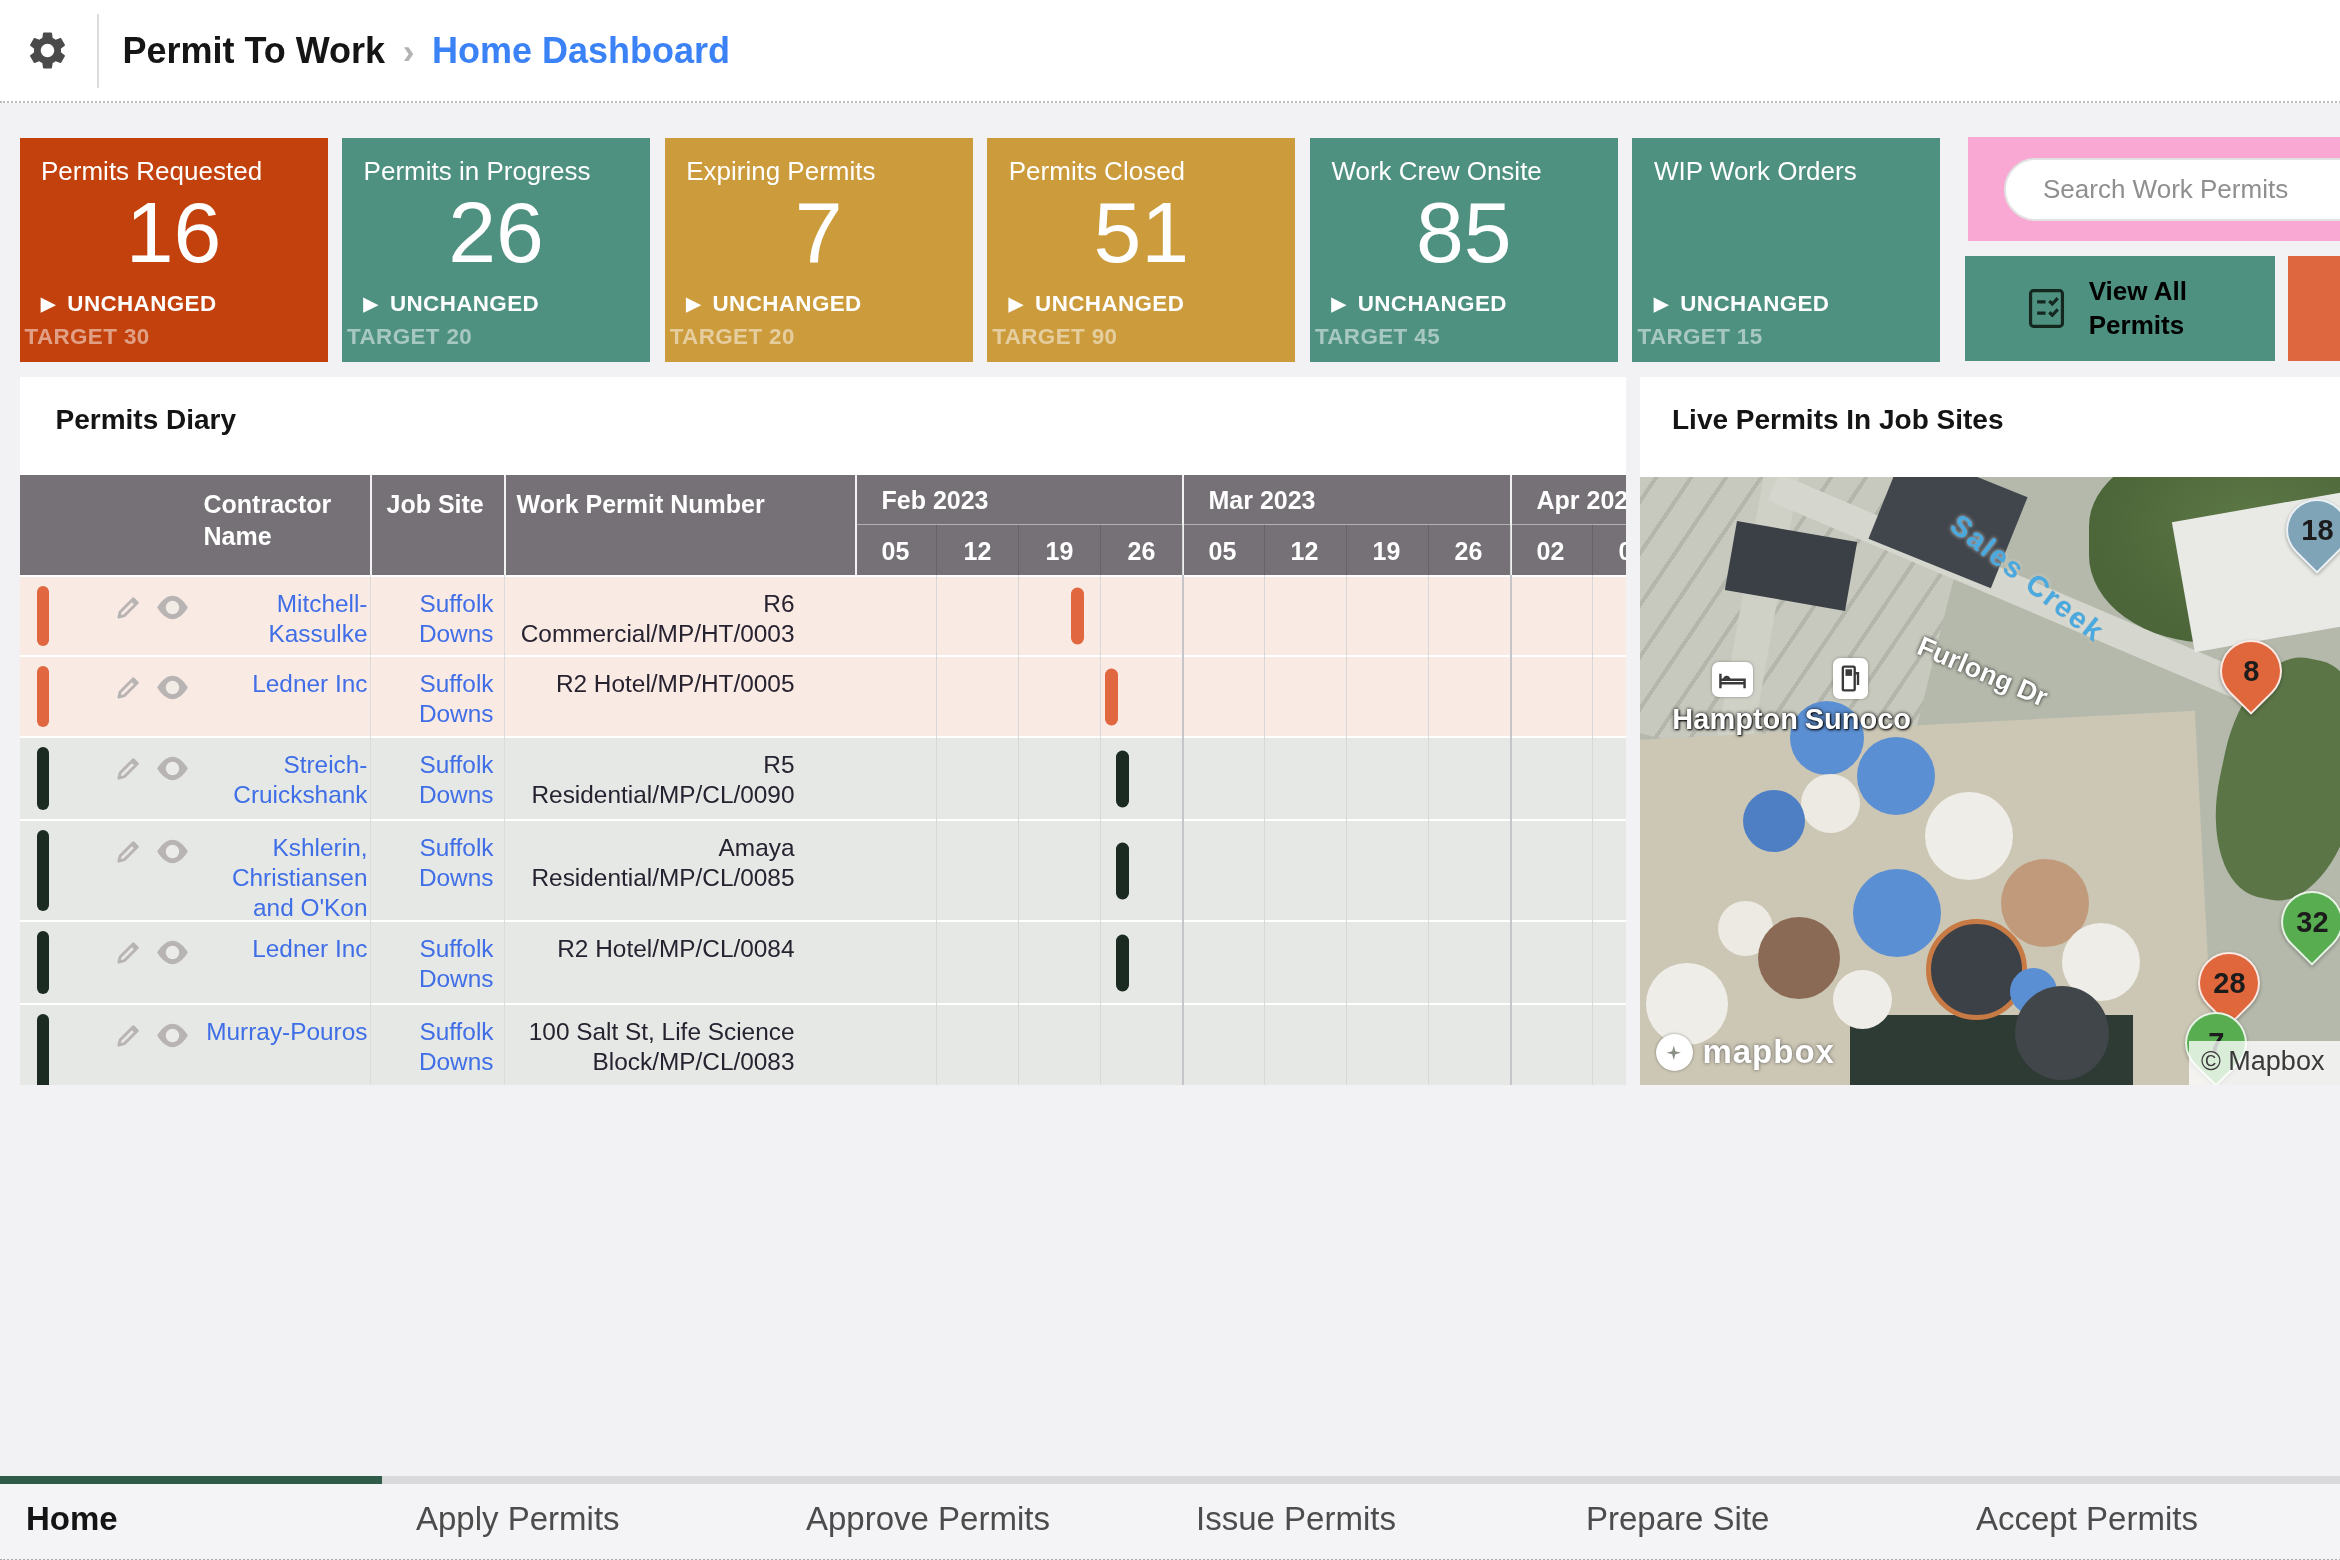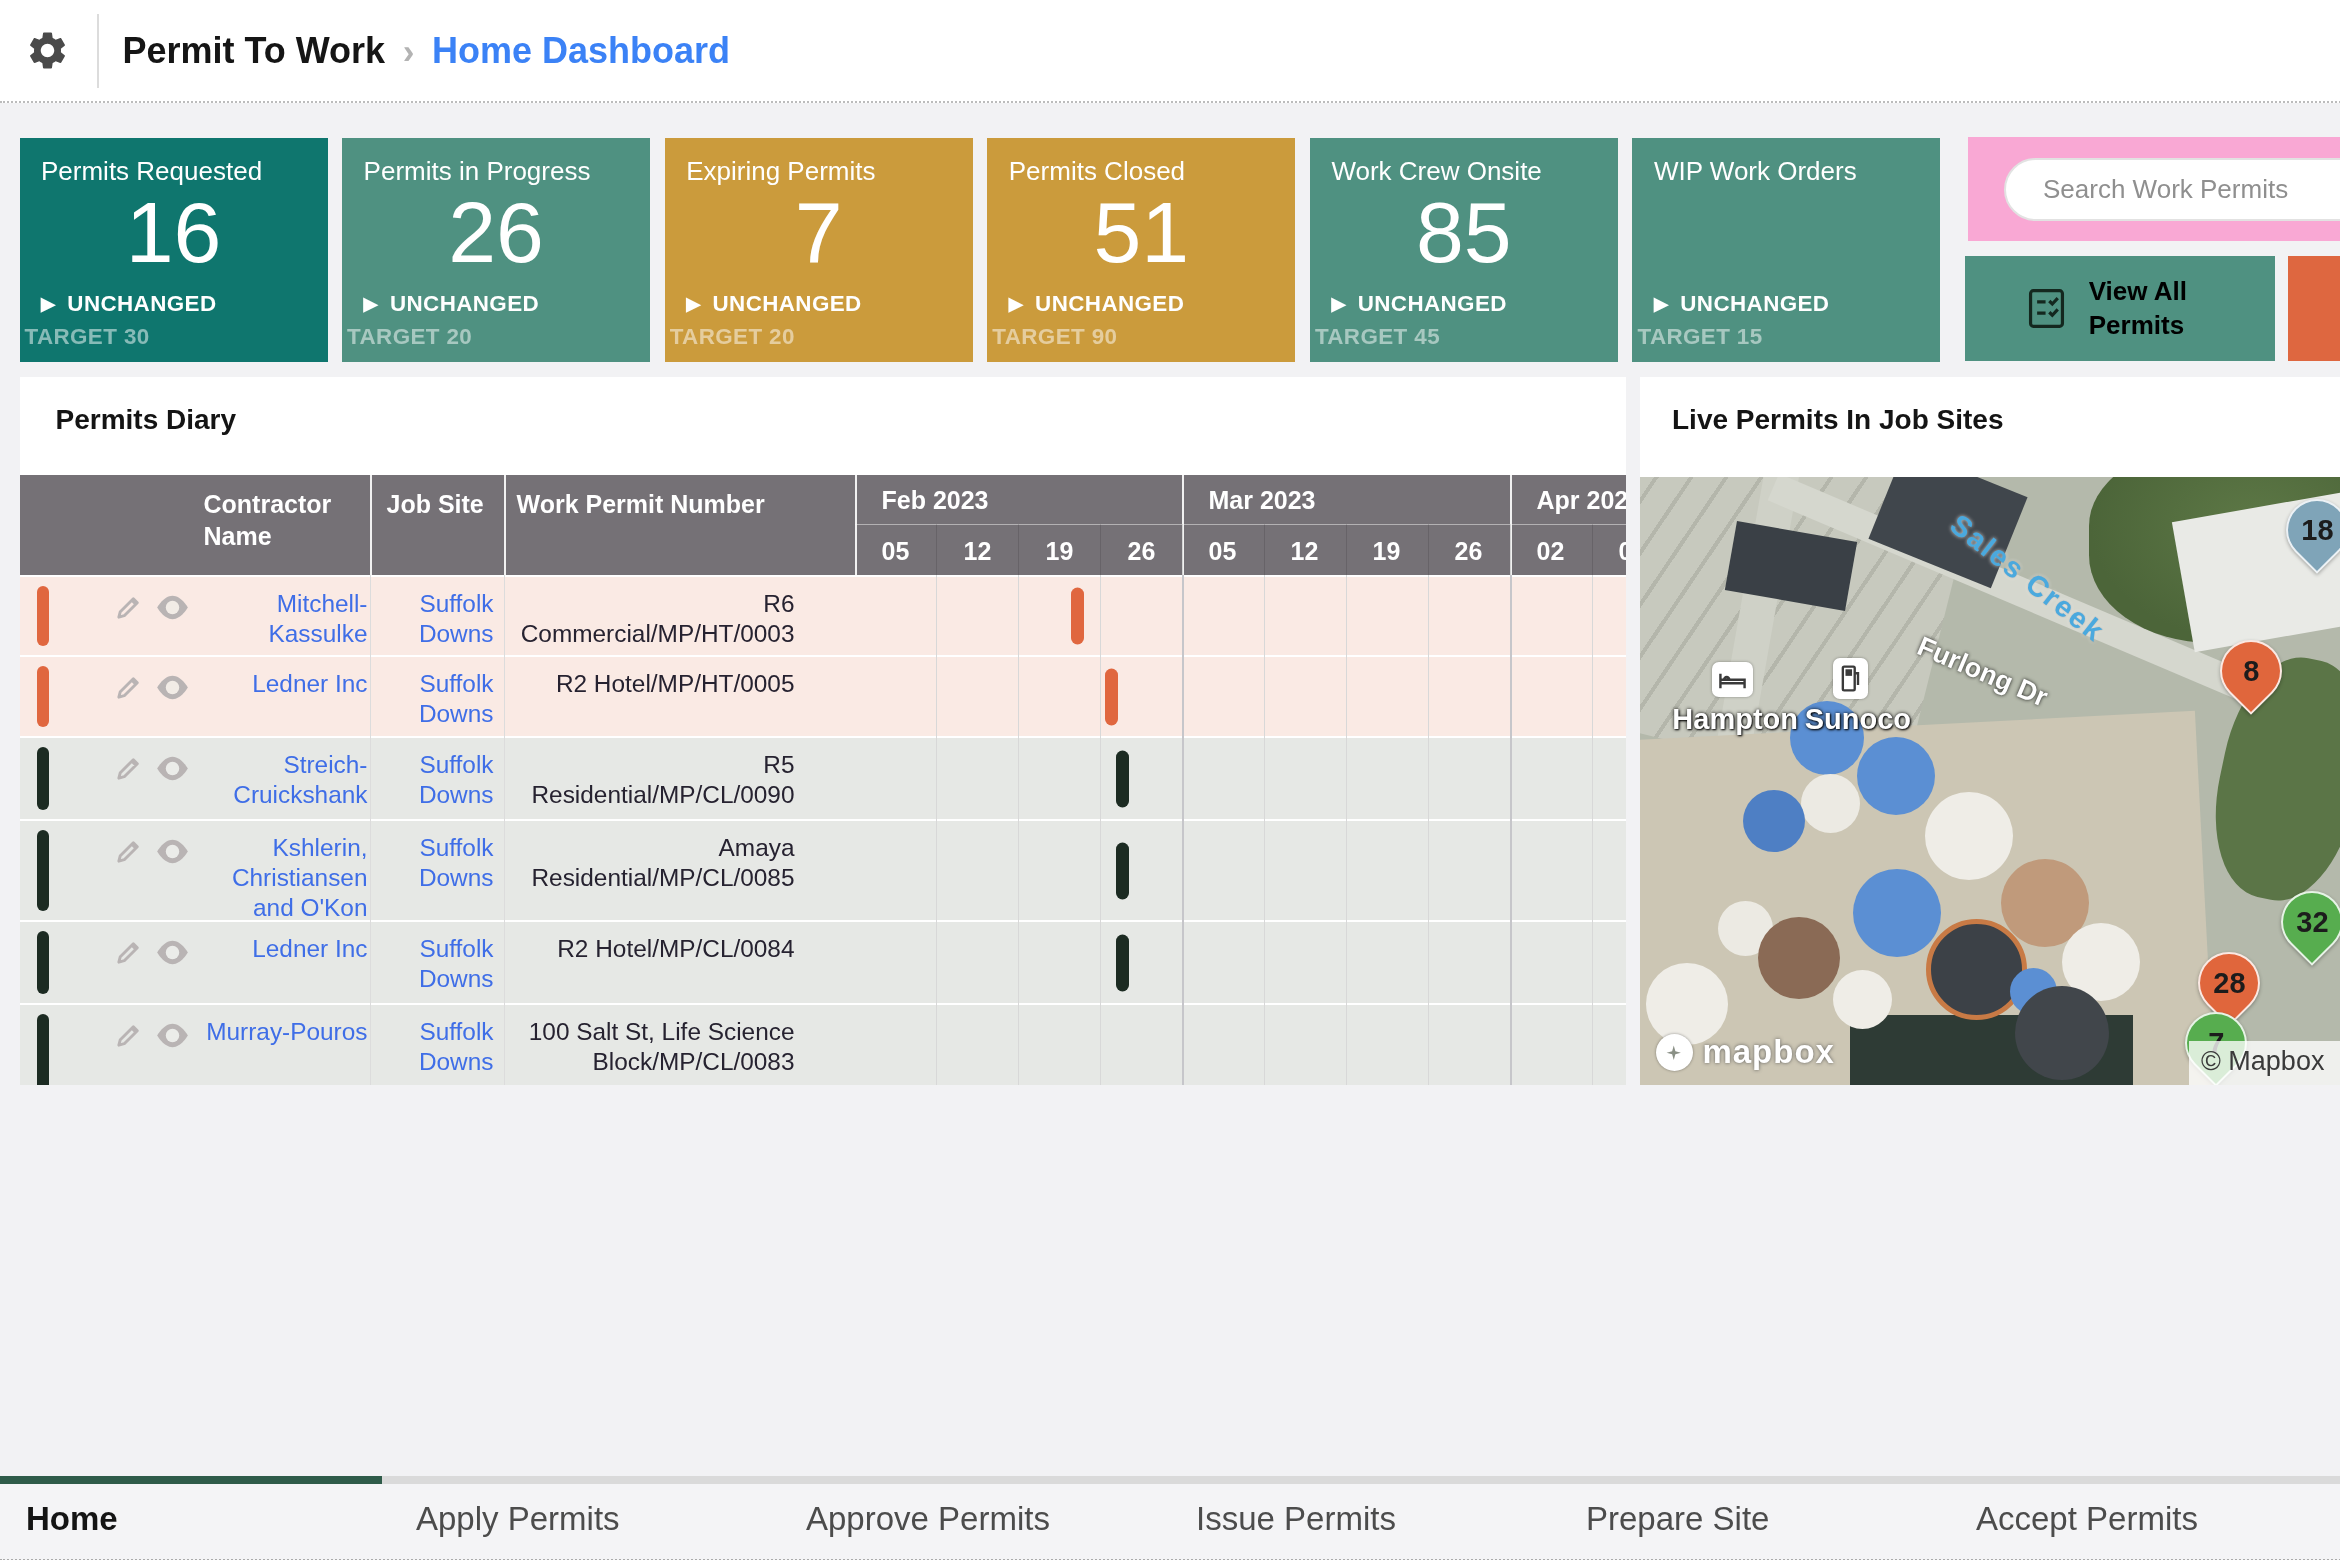--- a/index.html
+++ b/index.html
@@ -110,21 +110,21 @@
     <svg class="gear" viewBox="0 0 24 24">
       <path fill="#4a4a4a" d="M19.14 12.94c.04-.3.06-.61.06-.94 0-.32-.02-.64-.07-.94l2.03-1.58c.18-.14.23-.41.12-.61l-1.92-3.32c-.12-.22-.37-.29-.59-.22l-2.39.96c-.5-.38-1.03-.7-1.62-.94l-.36-2.54c-.04-.24-.24-.41-.48-.41h-3.84c-.24 0-.43.17-.47.41l-.36 2.54c-.59.24-1.13.57-1.62.94l-2.39-.96c-.22-.08-.47 0-.59.22L2.74 8.87c-.12.21-.08.47.12.61l2.03 1.58c-.05.3-.09.63-.09.94s.02.64.07.94l-2.03 1.58c-.18.14-.23.41-.12.61l1.92 3.32c.12.22.37.29.59.22l2.39-.96c.5.38 1.03.7 1.62.94l.36 2.54c.05.24.24.41.48.41h3.84c.24 0 .44-.17.47-.41l.36-2.54c.59-.24 1.13-.56 1.62-.94l2.39.96c.22.08.47 0 .59-.22l1.92-3.32c.12-.22.07-.47-.12-.61l-2.01-1.58zM12 15.6c-1.98 0-3.6-1.62-3.6-3.6s1.62-3.6 3.6-3.6 3.6 1.62 3.6 3.6-1.62 3.6-3.6 3.6z"></path>
     </svg>
     <div class="vdiv"></div>
     <span class="crumb-app">Permit To Work</span>
     <span class="crumb-sep">›</span>
     <span class="crumb-page">Home Dashboard</span>
   </div>
 
   <div class="kpis">
-    <div class="card" style="background: #0f766e;">
+    <div class="card" style="background: #c2410c;">
       <div class="k-label">Permits Requested</div>
       <div class="k-value">16</div>
       <div class="k-trend">
           <span class="k-tri">▶</span>
           <span>UNCHANGED</span>
         </div>
       <div class="k-target">TARGET 30</div>
     </div>
     <div class="card" style="background: rgb(79, 145, 129);">
       <div class="k-label">Permits in Progress</div>

